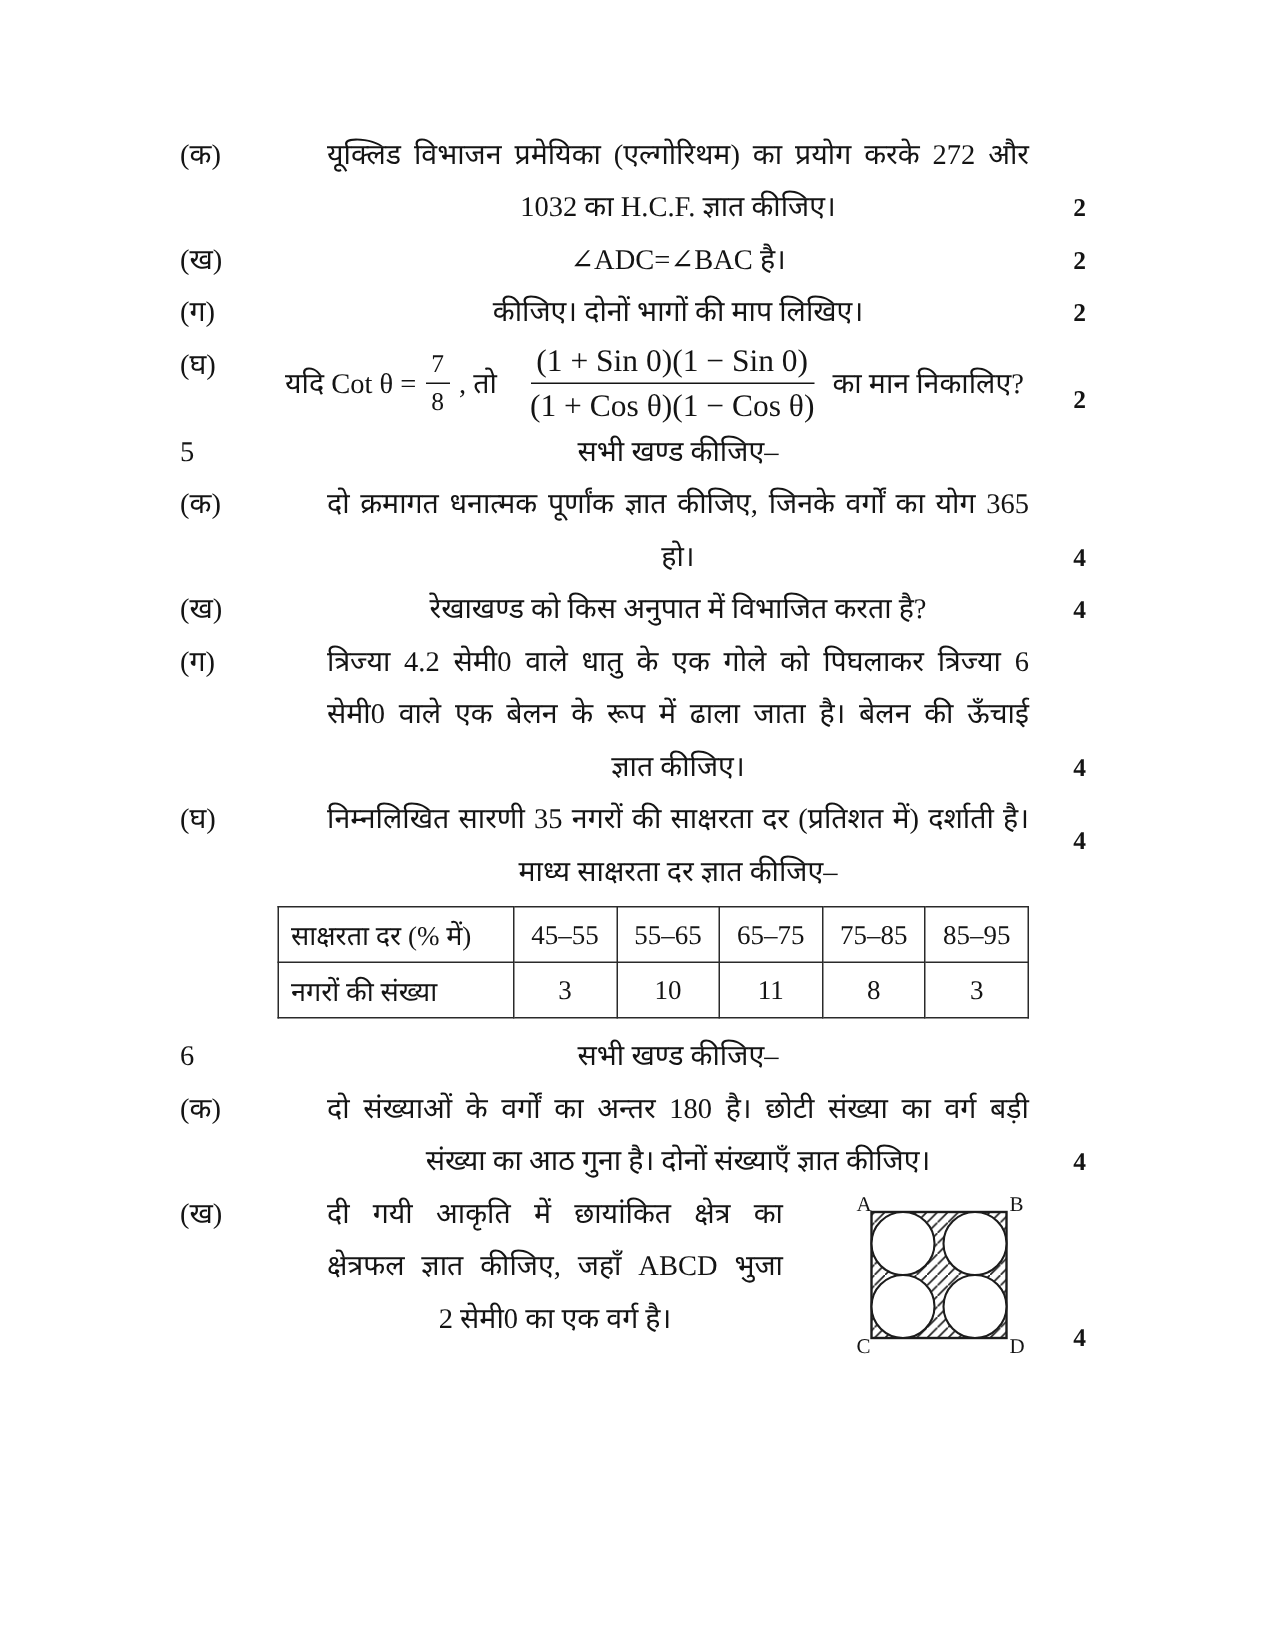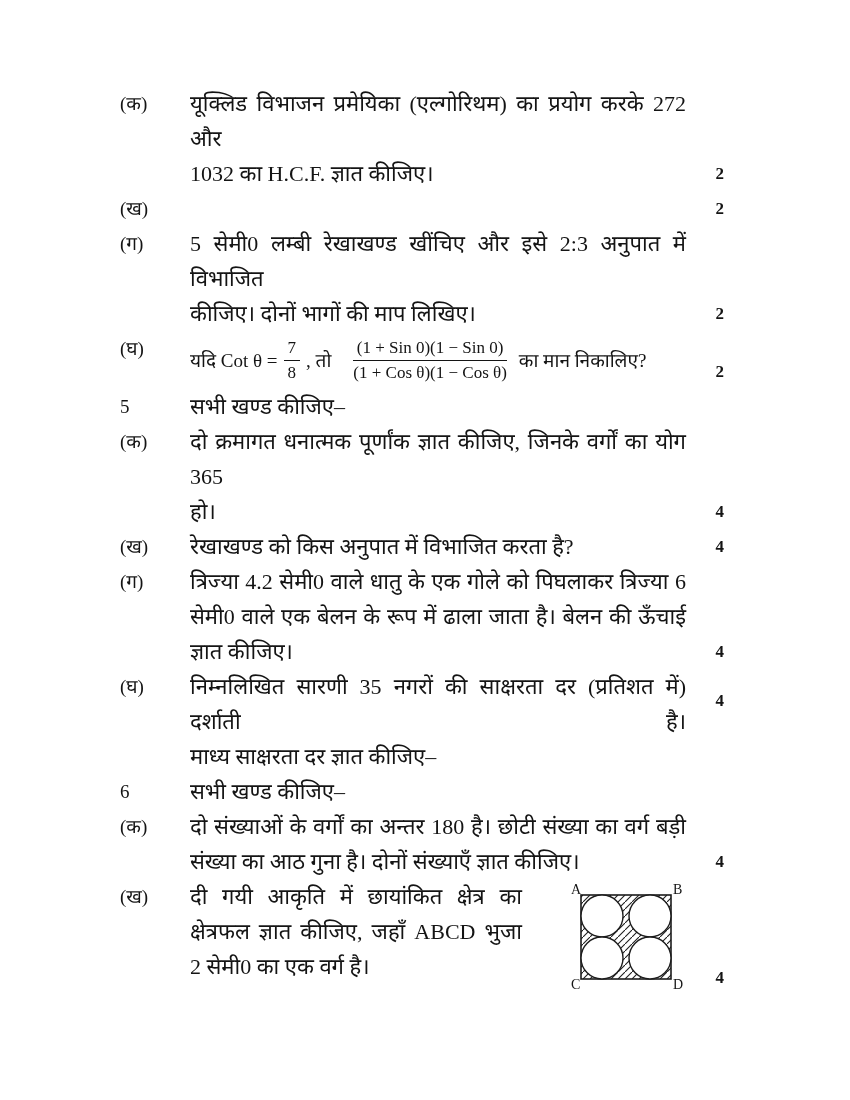--- a/index.html
+++ b/index.html
@@ -42,44 +42,45 @@
     font-size: 17px;
     font-weight: bold;
     line-height: 35px;
     align-self: flex-end;
   }
   .qmarks.marks-top {
     align-self: flex-start;
     margin-top: 14px;
   }
   .line {
-    font-size: 22px;
+    font-size: 19px;
     line-height: 35px;
+    margin-left: 28px;
   }
   .jl {
     text-align: justify;
     text-align-last: justify;
   }
   .ll {
-    text-align: left;
+    text-align: center;
   }
   
   .mathline {
     height: 58px;
     display: flex;
     align-items: center;
     font-size: 19px;
   }
   .mathline .seg { white-space: nowrap; }
   .frac {
     display: inline-flex;
     flex-direction: column;
     align-items: center;
     text-align: center;
-    font-size: 17px;
+    font-size: 21px;
     line-height: 1.25;
     margin: 12px 8px;
   }
   .frac .num {
     border-bottom: 1.6px solid #141414;
     padding: 0 4px 1px 4px;
   }
   .frac .den { padding: 1px 4px 0 4px; }
   .frac.small { font-size: 17px; margin: 0 6px 0 6px; }
   .gap-r { margin-right: 10px; }
@@ -134,28 +135,28 @@
     <div class="qbody">
       <div class="line jl">यूक्लिड विभाजन प्रमेयिका (एल्गोरिथम) का प्रयोग करके 272 और</div>
       <div class="line ll">1032 का H.C.F. ज्ञात कीजिए।</div>
     </div>
     <div class="qmarks">2</div>
   </div>
 
   <div class="q">
     <div class="qlabel">(ख)</div>
     <div class="qbody">
+      <div class="line ll">∠ADC=∠BAC है।</div>
     </div>
     <div class="qmarks">2</div>
   </div>
 
   <div class="q">
     <div class="qlabel">(ग)</div>
     <div class="qbody">
-      <div class="line jl">5 सेमी0 लम्बी रेखाखण्ड खींचिए और इसे 2:3 अनुपात में विभाजित</div>
       <div class="line ll">कीजिए। दोनों भागों की माप लिखिए।</div>
     </div>
     <div class="qmarks">2</div>
   </div>
 
   <div class="q">
     <div class="qlabel">(घ)</div>
     <div class="qbody">
       <div class="mathline">
         <span class="seg">यदि  Cot θ =</span>
@@ -207,20 +208,40 @@
       <div class="line ll">ज्ञात कीजिए।</div>
     </div>
     <div class="qmarks">4</div>
   </div>
 
   <div class="q">
     <div class="qlabel">(घ)</div>
     <div class="qbody">
       <div class="line jl">निम्नलिखित सारणी 35 नगरों की साक्षरता दर (प्रतिशत में) दर्शाती है।</div>
       <div class="line ll">माध्य साक्षरता दर ज्ञात कीजिए–</div>
+      <table class="freq-table">
+        <tbody>
+            <tr>
+          <td class="rowhead">साक्षरता दर (% में)</td>
+          <td class="val">45–55</td>
+          <td class="val">55–65</td>
+          <td class="val">65–75</td>
+          <td class="val">75–85</td>
+          <td class="val">85–95</td>
+        </tr>
+        <tr>
+          <td class="rowhead">नगरों की संख्या</td>
+          <td class="val">3</td>
+          <td class="val">10</td>
+          <td class="val">11</td>
+          <td class="val">8</td>
+          <td class="val">3</td>
+        </tr>
+      </tbody>
+        </table>
     </div>
     <div class="qmarks marks-top">4</div>
   </div>
 
   <div class="q">
     <div class="qlabel">6</div>
     <div class="qbody">
       <div class="line ll">सभी खण्ड कीजिए–</div>
     </div>
     <div class="qmarks"></div>

